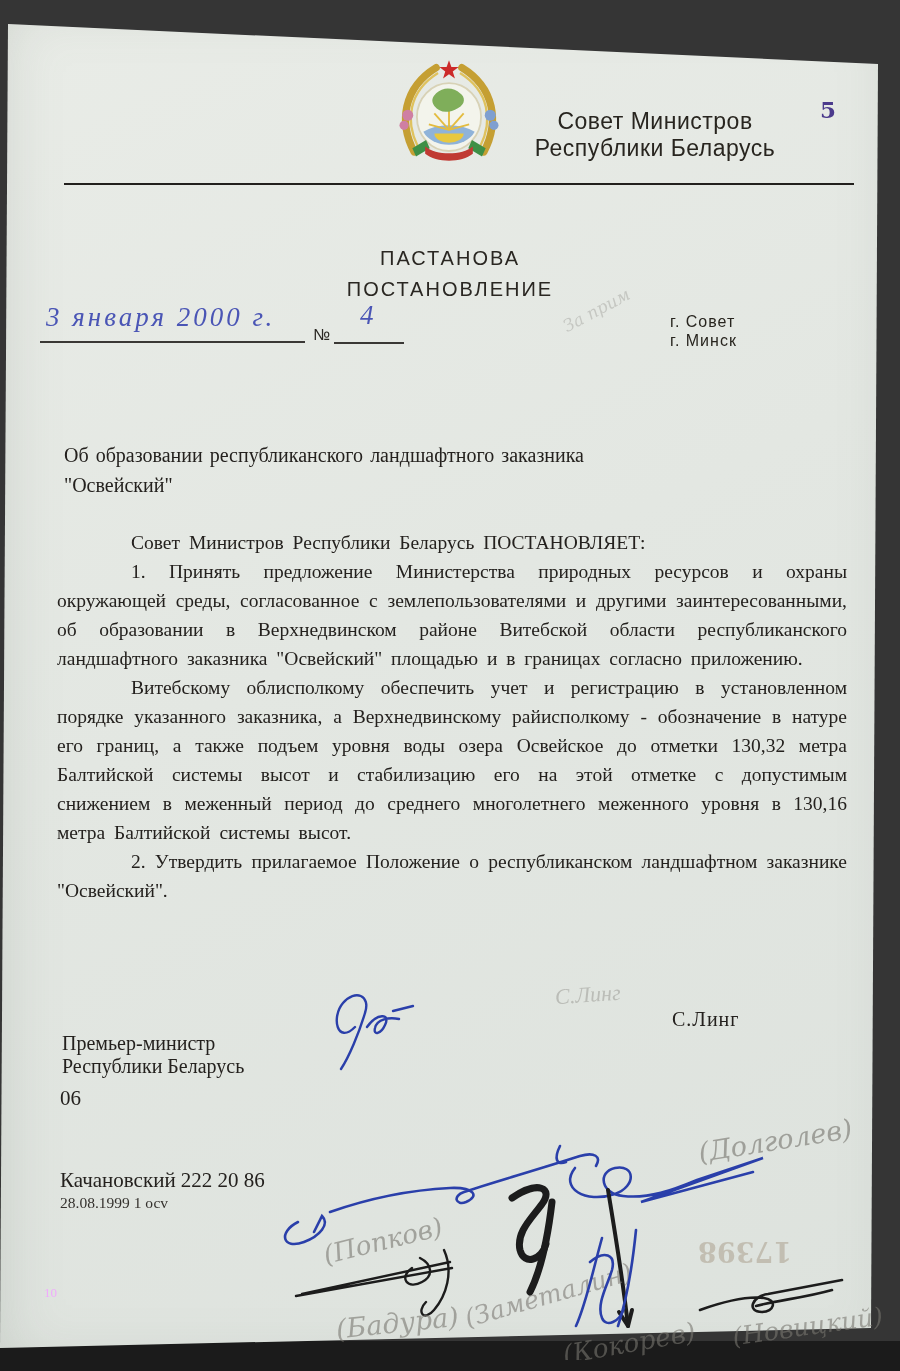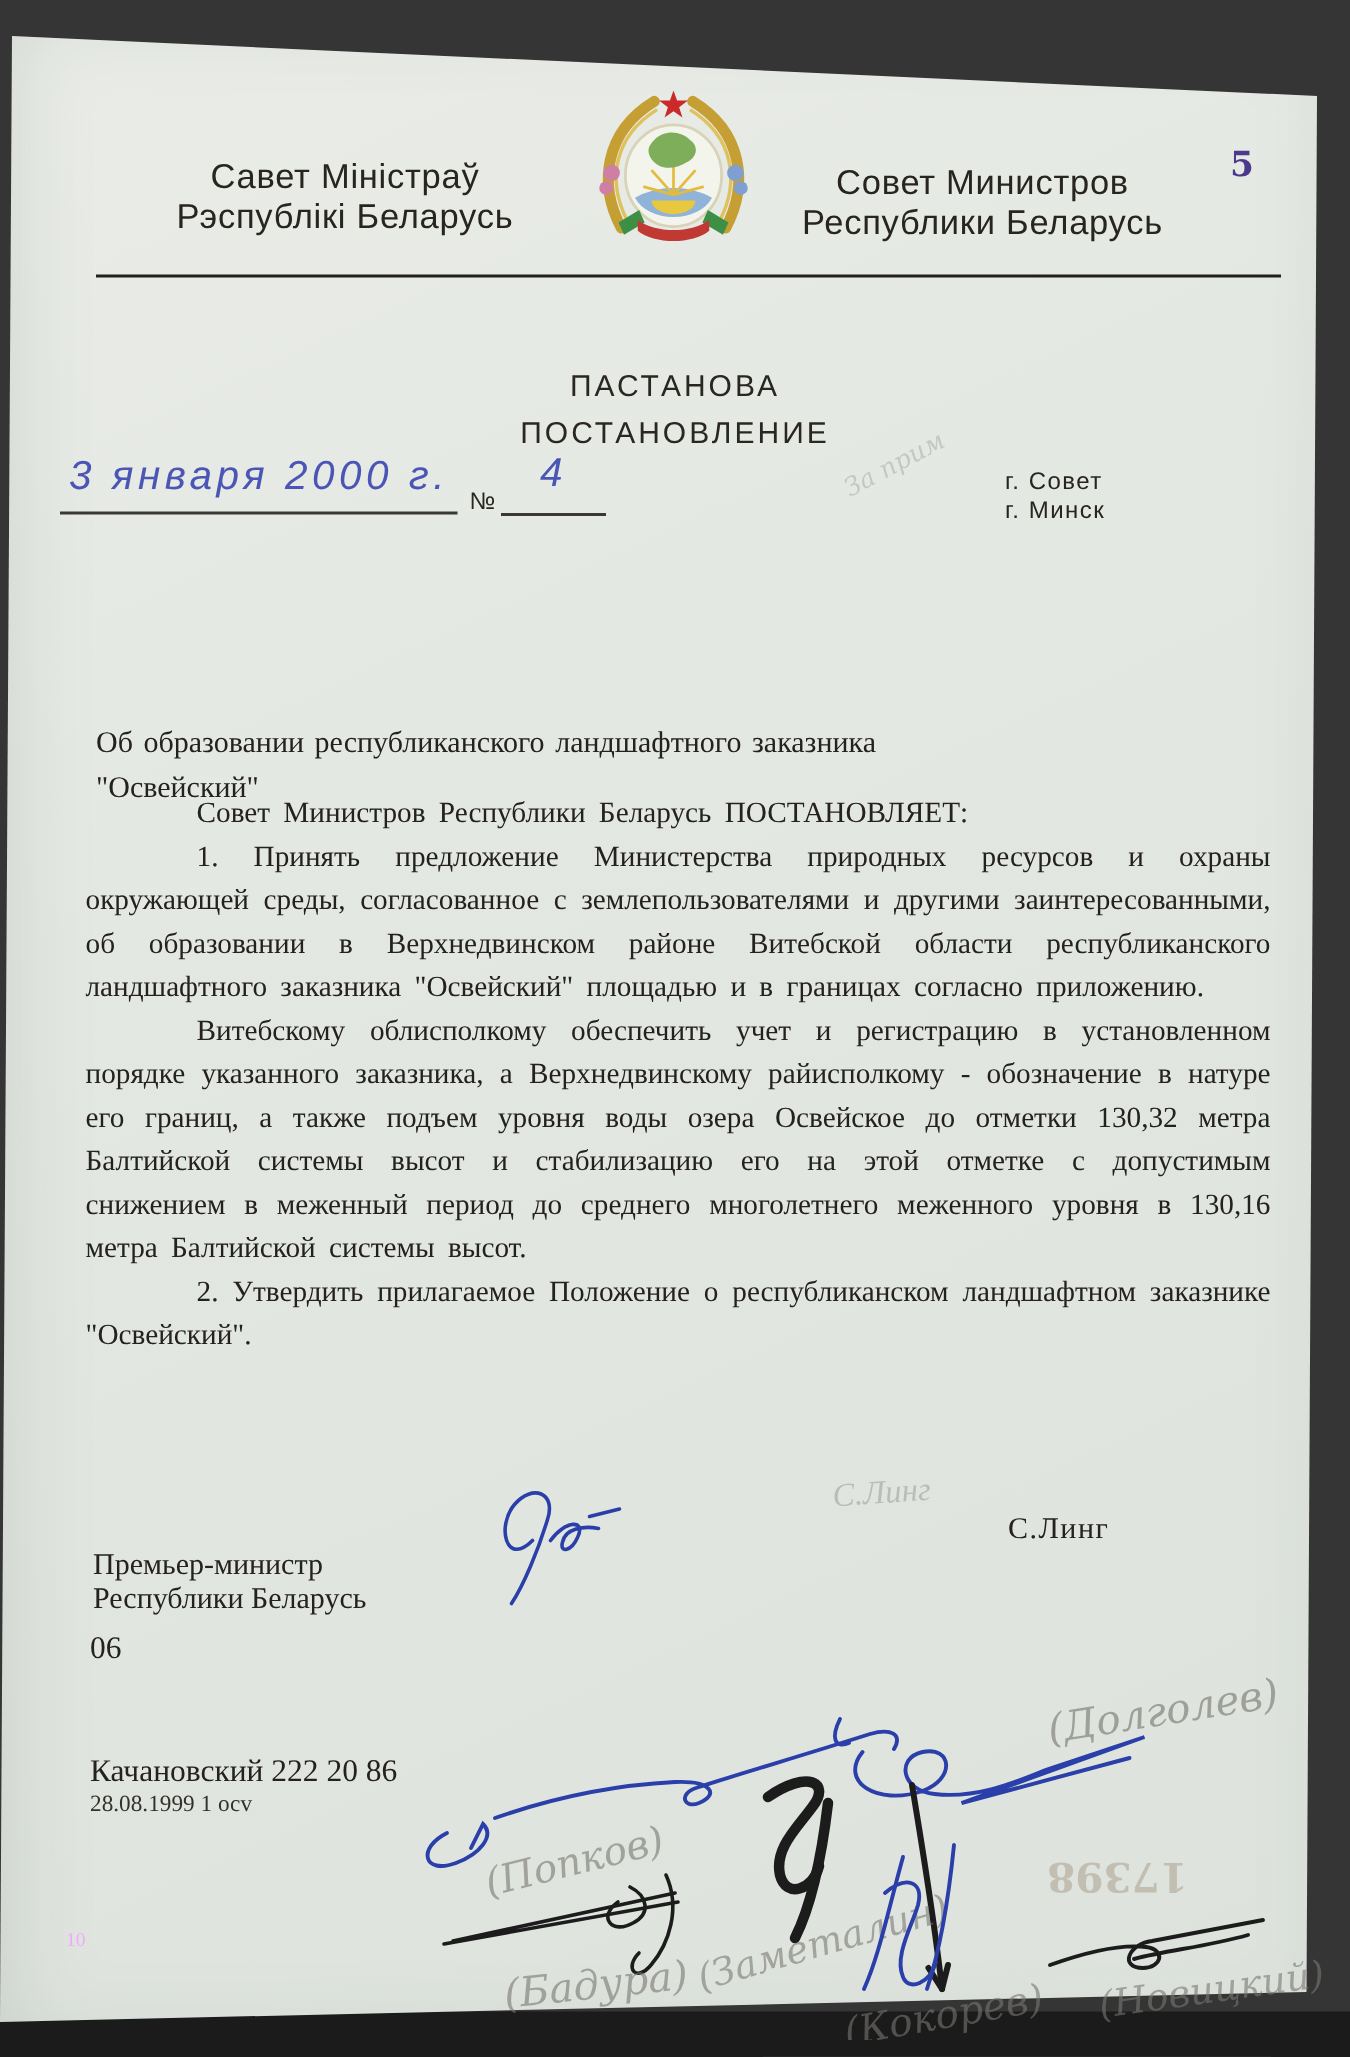--- a/index.html
+++ b/index.html
@@ -10,48 +10,44 @@
   #paper{position:absolute;left:0;top:0;width:900px;height:1371px;
          background:linear-gradient(155deg,#e9ece7 0%,#e3e7e2 45%,#dde2dd 100%);
          clip-path:polygon(8px 24px,878px 64px,871px 1328px,0px 1348px);
          box-shadow:inset 0 0 60px rgba(120,130,120,.25);}
   .abs{position:absolute;}
   .sans{font-family:"Liberation Sans",sans-serif;}
   .hdr-org{font-size:23px;line-height:27px;text-align:center;color:#28251f;letter-spacing:.5px;}
   .pagenum{font-size:23px;font-weight:bold;color:#4b3a8c;font-family:"DejaVu Serif",serif;}
   .rule{height:2px;background:#22201d;}
   .doc-title{font-size:20px;letter-spacing:2px;text-align:center;color:#2a2722;line-height:31px;}
-  .hand-blue{font-family:Liberation Sans, sans-serif;font-style:italic;color:#4a55b5;}
+  .hand-blue{font-family:Liberation Serif, serif;font-style:italic;color:#4a55b5;}
   .dateline-date{font-size:27px;letter-spacing:3px;}
   .uline{height:2px;background:#3a3835;}
   .no-label{font-size:16px;color:#2a2722;}
   .city{font-size:16px;line-height:19px;color:#28251f;letter-spacing:1px;}
   .pencil{color:rgba(125,123,118,.55);font-style:italic;font-family:"DejaVu Serif",serif;}
-  .subject{font-size:20px;line-height:30px;text-align:justify;color:#24211e;margin-top:40px;}
+  .subject{font-size:20px;line-height:30px;text-align:justify;color:#24211e;}
   .body-par{font-size:19.5px;line-height:29px;text-align:justify;text-align-last:left;
             word-spacing:4px;margin:0;color:#24211e;text-indent:74px;}
   .sig-pos{font-size:20px;line-height:23px;color:#24211e;}
   .sig-name{font-size:20px;letter-spacing:1px;color:#24211e;}
   .foot{font-size:21px;color:#24211e;}
   .foot-small{font-size:15.5px;color:#34312d;}
   .ghost{font-style:italic;color:rgba(118,115,108,.35);font-size:22px;transform:rotate(-4deg);}
   .margin-num{font-size:13px;color:#f0abfc;padding-left:44px;}
   svg text{font-family:"DejaVu Serif",serif;}
 </style>
 </head>
 <body>
 
 <div id="stage">
   <div id="bottomband"></div>
   <div id="paper"></div>
 
-  <div class="abs sans hdr-org" style="left:90px;top:104px;width:280px;">
-    <div>Савет Міністраў</div>
-    <div>Рэспублікі Беларусь</div>
-  </div>
 
   <svg class="abs" style="left:394px;top:58px;" width="110" height="120" viewBox="0 0 120 130">
     <ellipse cx="60" cy="64" rx="35" ry="37" fill="#f3f4ec" stroke="#d8d2b6" stroke-width="2"></ellipse>
     <path d="M32,80 a30,22 0 0 0 56,0 a46,34 0 0 0 -56,0 z" fill="#8fb3d9"></path>
     <g stroke="#e3bc3f" stroke-width="2">
       <line x1="60" y1="78" x2="60" y2="56"></line>
         <line x1="60" y1="78" x2="44" y2="60"></line>
       <line x1="60" y1="78" x2="76" y2="60"></line>
         <line x1="60" y1="78" x2="38" y2="72"></line>
       <line x1="60" y1="78" x2="82" y2="72"></line>

